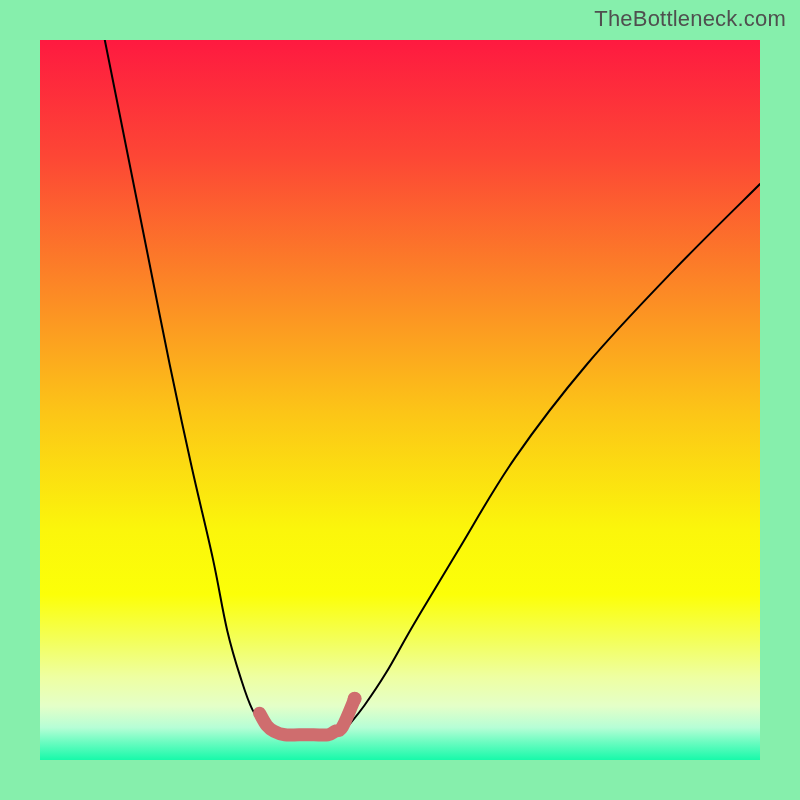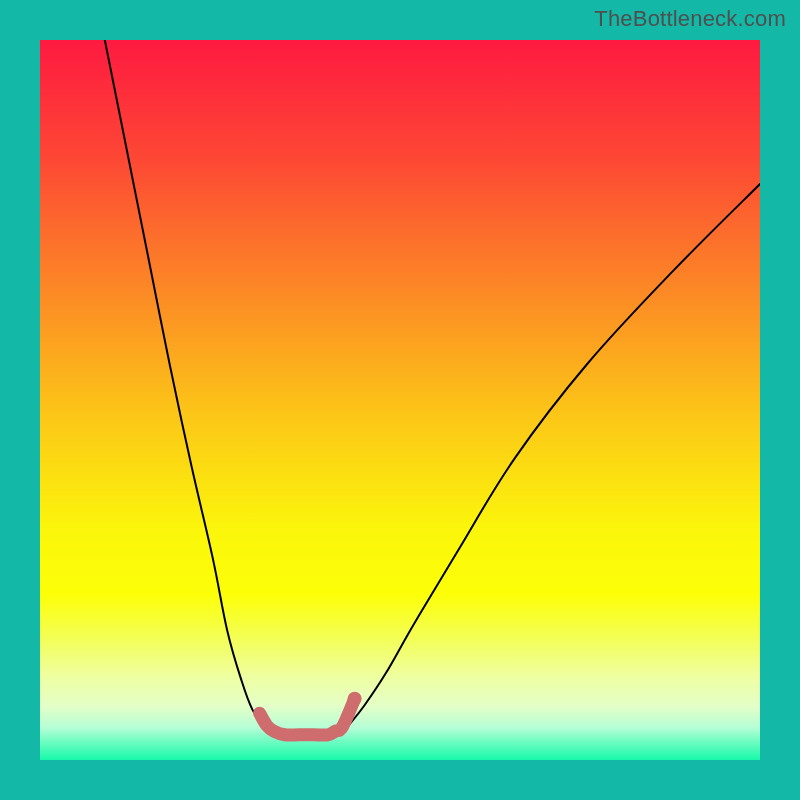--- a/index.html
+++ b/index.html
@@ -10,21 +10,21 @@
     overflow: hidden;
     background: #000;
     font-family: Arial, Helvetica, sans-serif;
   }
   .frame {
     position: absolute;
     left: 0;
     top: 0;
     width: 800px;
     height: 800px;
-    background: #14b8a6;
+    background: #86efac;
   }
   .plot-area {
     position: absolute;
     left: 40px;
     top: 40px;
     width: 720px;
     height: 720px;
     overflow: hidden;
   }
   .gradient {

